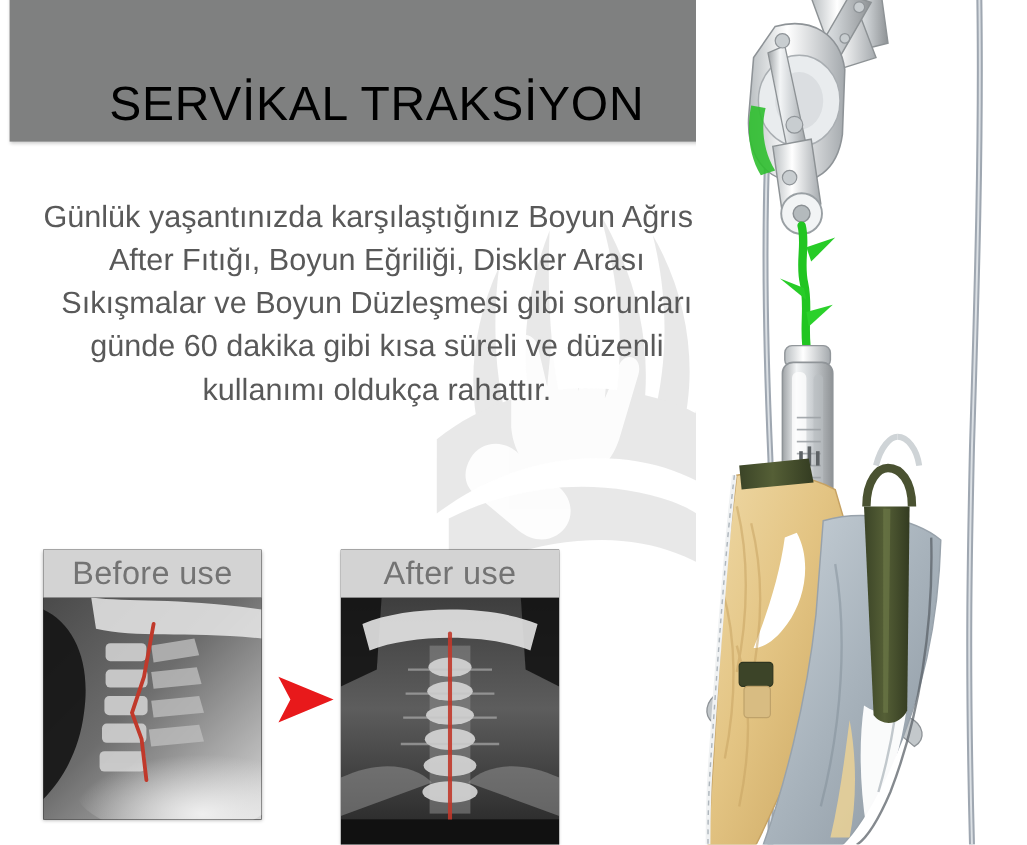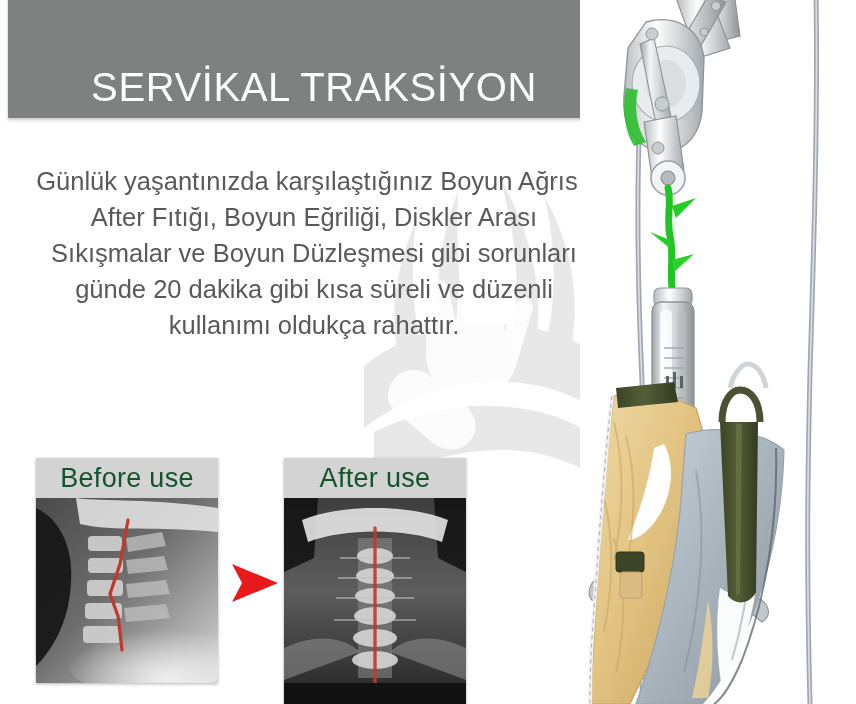--- a/index.html
+++ b/index.html
@@ -15,40 +15,40 @@
 
   
   .title-bar{
     position:absolute;left:8px;top:-34px;width:612px;height:152px;
     background:#7f8080;
     box-shadow:0 2px 3px rgba(0,0,0,.22);
     display:flex;flex-direction:column;align-items:center;justify-content:flex-end;
     padding-bottom:6px;box-sizing:border-box;
   }
   .title-line{
-    color:#ffffff;font-size:40px;line-height:50px;letter-spacing:.6px;
+    color:#000000;font-size:40px;line-height:50px;letter-spacing:.6px;
     font-weight:400;text-align:center;white-space:nowrap;
   }
 
   
   .desc{
     position:absolute;left:14px;top:163px;width:600px;
     text-align:center;color:#595959;
     font-size:25.5px;line-height:36px;font-weight:400;
   }
   .desc div{white-space:nowrap;}
 
   
   .xray-panel{position:absolute;overflow:hidden;background:#111;
     box-shadow:0 1px 3px rgba(0,0,0,.30);}
   .xray-panel .caption{
     position:absolute;left:0;top:0;width:100%;height:40px;
     background:rgba(226,226,226,.93);
     display:flex;align-items:center;justify-content:center;
-    color:#14532d;font-size:27px;letter-spacing:.3px;font-weight:400;
+    color:#737373;font-size:27px;letter-spacing:.3px;font-weight:400;
     box-sizing:border-box;
   }
   #panel-before{left:36px;top:458px;width:182px;height:225px;}
   #panel-after{left:284px;top:458px;width:182px;height:251px;}
   .xr-img{position:absolute;left:0;top:40px;width:100%;height:185px;}
 
   
   .arrow{position:absolute;left:228px;top:558px;width:52px;height:50px;}
 
   
@@ -89,21 +89,21 @@
   </div>
 
   <div class="title-bar">
     <div class="title-line">SERVİKAL TRAKSİYON</div>
   </div>
 
   <div class="desc">
     <div>Günlük yaşantınızda karşılaştığınız Boyun Ağrısı,</div>
     <div>After Fıtığı, Boyun Eğriliği, Diskler Arası</div>
     <div>Sıkışmalar ve Boyun Düzleşmesi gibi sorunları</div>
-    <div>günde 20 dakika gibi kısa süreli ve düzenli</div>
+    <div>günde 60 dakika gibi kısa süreli ve düzenli</div>
     <div>kullanımı oldukça rahattır.</div>
   </div>
 
   <div class="xray-panel" id="panel-before">
     <svg class="xr-img" viewBox="0 0 182 185" preserveAspectRatio="none">
       <defs>
         <linearGradient id="bgGradB" x1="0" y1="0" x2="1" y2="1">
           <stop offset="0%" stop-color="#4a4a4a"></stop>
           <stop offset="45%" stop-color="#6d6d6d"></stop>
           <stop offset="100%" stop-color="#d8d8d8"></stop>

